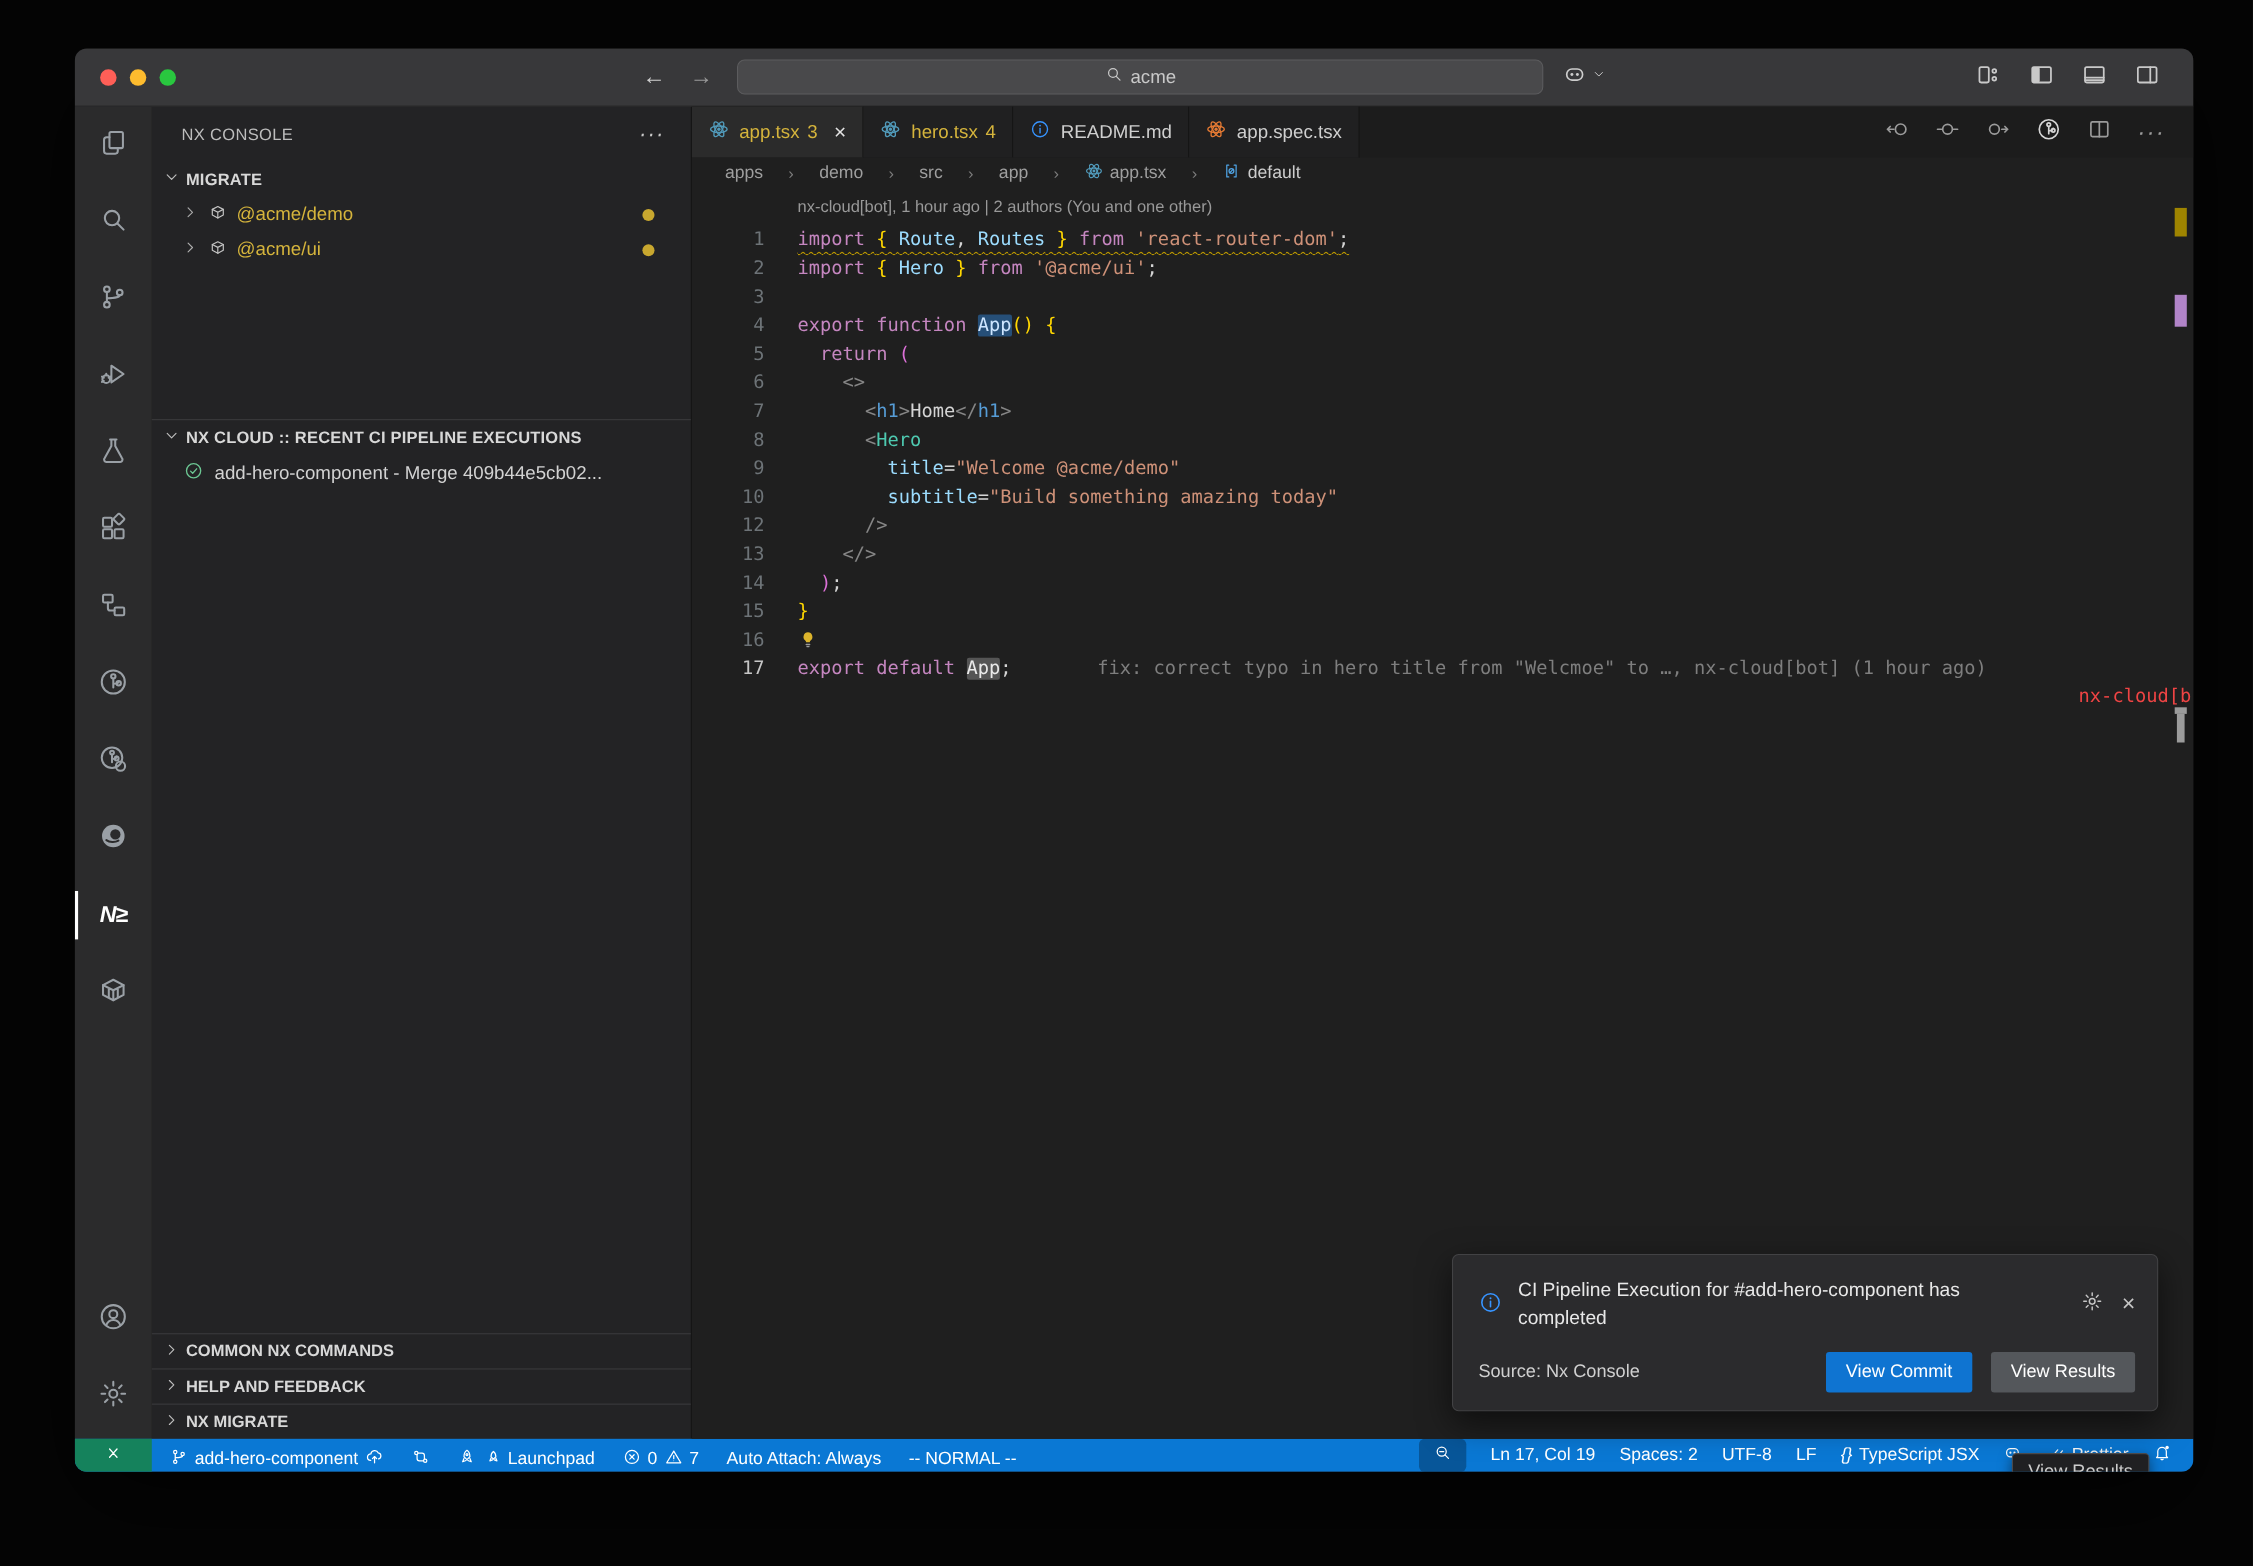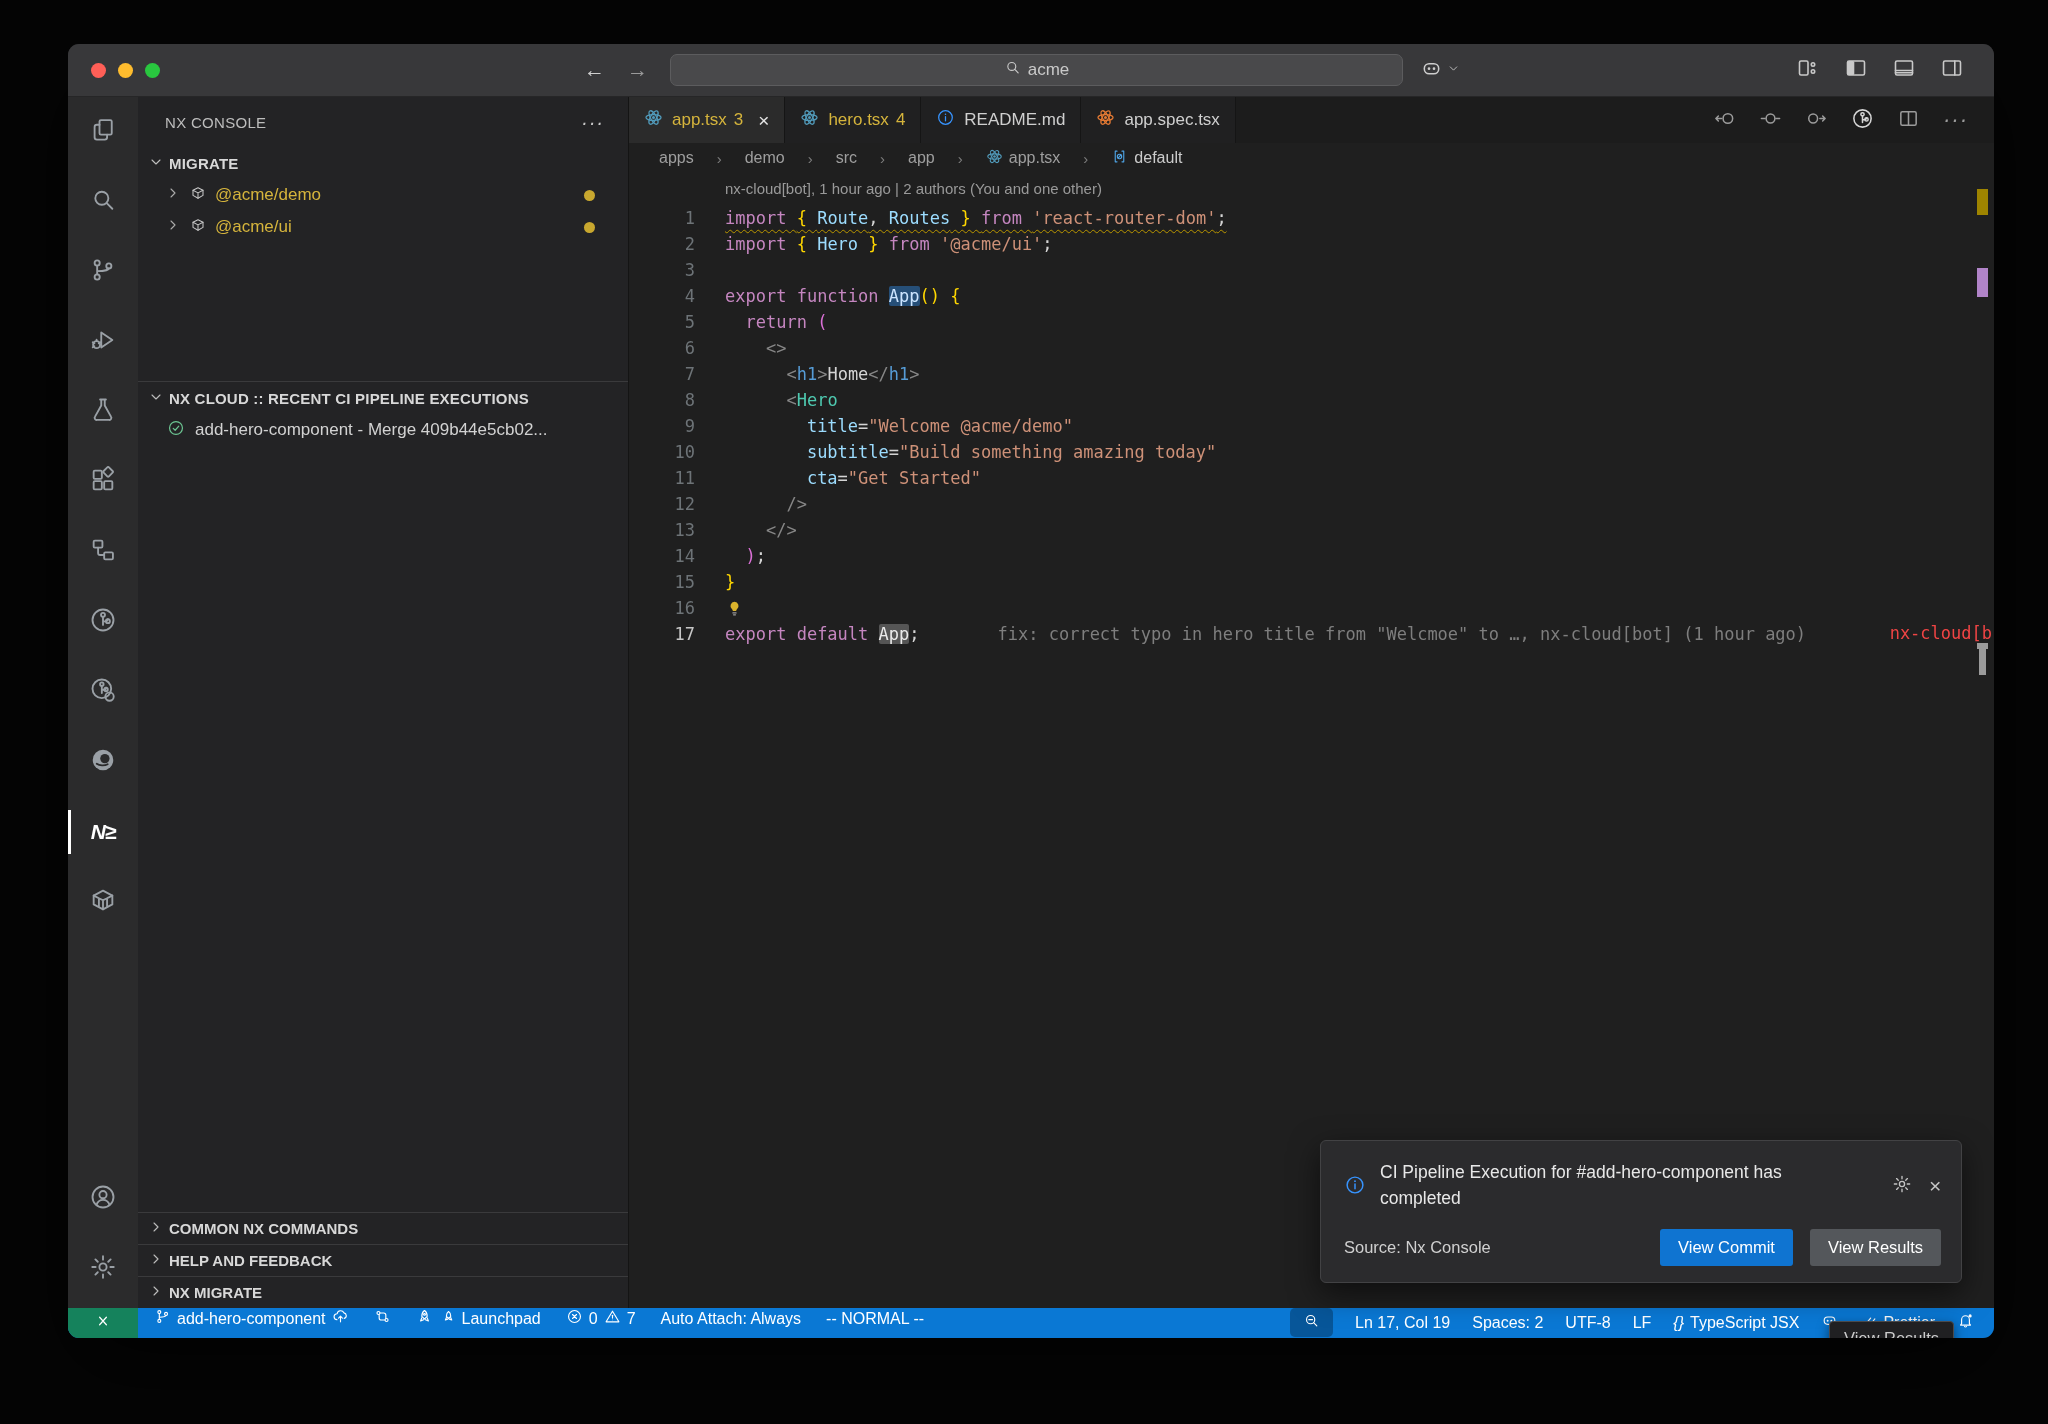--- a/index.html
+++ b/index.html
@@ -93,21 +93,21 @@
   .toast-acts svg{width:20px;height:20px;}
   .toast-acts .tglyph{font-size:21px;line-height:1;}
   .toast-row2{display:flex;align-items:center;margin-top:17px;}
   .toast-src{color:#d0d0d0;font-size:16.5px;}
   .toast-btns{margin-left:auto;display:flex;gap:17px;}
   .btn{border:none;border-radius:3px;padding:9px 18px;font-size:16.5px;color:#fff;font-family:inherit;cursor:pointer;}
   .btn.primary{background:#0f74d1;}
   .btn.secondary{background:#54575b;}
   .tooltip{position:absolute;top:181px;right:8px;background:#202022;border:1px solid #4a4a4c;border-radius:4px;padding:7px 14px;color:#cccccc;font-size:16.5px;box-shadow:0 4px 12px rgba(0,0,0,.5);}
   
-  .statusbar{height:30px;background:#0a78d4;display:flex;align-items:flex-start;color:#fff;font-size:16px;flex:0 0 auto;}
+  .statusbar{height:30px;background:#0a78d4;display:flex;align-items:flex-end;color:#fff;font-size:16px;flex:0 0 auto;}
   .remote{width:70px;height:100%;background:#15825c;display:flex;align-items:center;justify-content:center;flex:0 0 auto;cursor:pointer;}
   .remote svg{width:18px;height:18px;}
   .sb-left{display:flex;align-items:center;gap:25px;padding-left:16px;}
   .sb-right{margin-left:auto;display:flex;align-items:center;gap:22px;padding-right:20px;}
   .sb-item{display:flex;align-items:center;gap:6px;cursor:pointer;white-space:nowrap;}
   .sb-item svg{width:17px;height:17px;}
   .sb-item .tglyph{font-size:16px;}
   .sb-item.boxed{background:rgba(0,0,0,.28);border-radius:5px;padding:4px 13px;}
   .bell-dot-badge{fill:#fff;}
 </style>
@@ -450,21 +450,20 @@
             <div class="code-line"><span class="ln">1</span><span class="lc"><span class="sqg"><span class="k">import </span><span class="y">{ </span><span class="v">Route</span><span class="w">, </span><span class="v">Routes</span><span class="y"> } </span><span class="k">from </span><span class="s">'react-router-dom'</span><span class="w">;</span></span></span></div>
             <div class="code-line"><span class="ln">2</span><span class="lc"><span class="k">import </span><span class="y">{ </span><span class="v">Hero</span><span class="y"> } </span><span class="k">from </span><span class="s">'@acme/ui'</span><span class="w">;</span></span></div>
             <div class="code-line"><span class="ln">3</span><span class="lc"></span></div>
             <div class="code-line"><span class="ln">4</span><span class="lc"><span class="k">export </span><span class="k">function </span><span class="hd">App</span><span class="y">() {</span></span></div>
             <div class="code-line"><span class="ln">5</span><span class="lc"><span class="w">  </span><span class="k">return</span><span class="w"> </span><span class="o">(</span></span></div>
             <div class="code-line"><span class="ln">6</span><span class="lc"><span class="w">    </span><span class="p">&lt;&gt;</span></span></div>
             <div class="code-line"><span class="ln">7</span><span class="lc"><span class="w">      </span><span class="p">&lt;</span><span class="t">h1</span><span class="p">&gt;</span><span class="w">Home</span><span class="p">&lt;/</span><span class="t">h1</span><span class="p">&gt;</span></span></div>
             <div class="code-line"><span class="ln">8</span><span class="lc"><span class="w">      </span><span class="p">&lt;</span><span class="c">Hero</span></span></div>
             <div class="code-line"><span class="ln">9</span><span class="lc"><span class="w">        </span><span class="v">title</span><span class="w">=</span><span class="s">"Welcome @acme/demo"</span></span></div>
             <div class="code-line"><span class="ln">10</span><span class="lc"><span class="w">        </span><span class="v">subtitle</span><span class="w">=</span><span class="s">"Build something amazing today"</span></span></div>
-            <div class="code-line"><span class="ln">11</span><span class="lc"><span class="w">        </span><span class="v">cta</span><span class="w">=</span><span class="s">"Get Started"</span></span></div>
             <div class="code-line"><span class="ln">12</span><span class="lc"><span class="w">      </span><span class="p">/&gt;</span></span></div>
             <div class="code-line"><span class="ln">13</span><span class="lc"><span class="w">    </span><span class="p">&lt;/&gt;</span></span></div>
             <div class="code-line"><span class="ln">14</span><span class="lc"><span class="w">  </span><span class="o">)</span><span class="w">;</span></span></div>
             <div class="code-line"><span class="ln">15</span><span class="lc"><span class="y">}</span></span></div>
             <div class="code-line"><span class="ln">16</span><span class="lc"><span class="bulb"><i><svg viewBox="0 0 24 24" fill="none" stroke="currentColor" stroke-width="1.6" stroke-linecap="round" stroke-linejoin="round">
                       <path d="M12 3.6a5.2 5.2 0 0 1 3.1 9.3c-.6.5-1 1.1-1 2.1h-4.2c0-1-.4-1.6-1-2.1A5.2 5.2 0 0 1 12 3.6z" fill="#dcb42c" stroke="none"></path>
                       <path d="M10 17.6h4M10.8 20h2.4" stroke="#9a9a9a"></path>
                     </svg></i></span></span></div>
             <div class="code-line"><span class="ln active">17</span><span class="lc"><span class="k">export </span><span class="k">default </span><span class="hw">App</span><span class="w">;</span><span class="blame-inline">fix: correct typo in hero title from "Welcmoe" to …, nx-cloud[bot] (1 hour ago)</span></span></div>
           </div>

